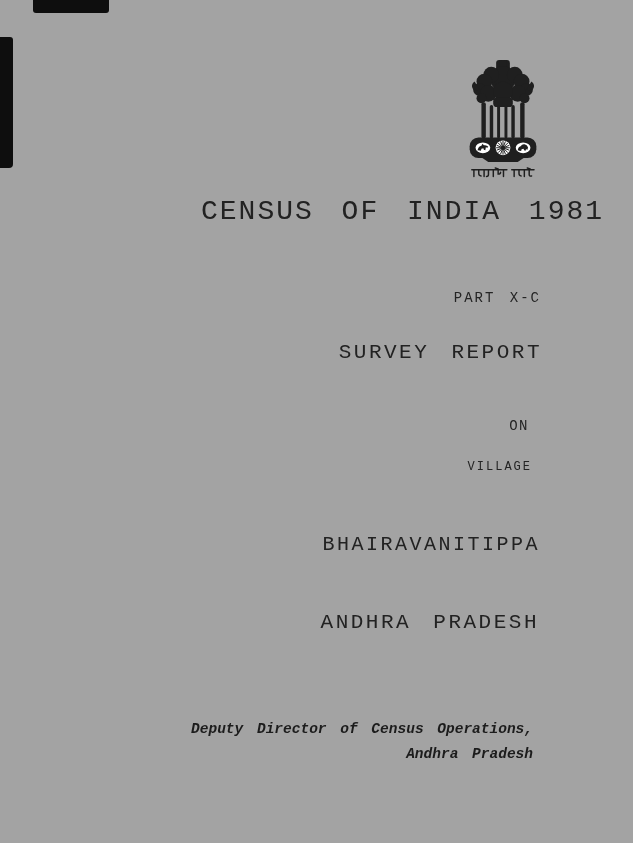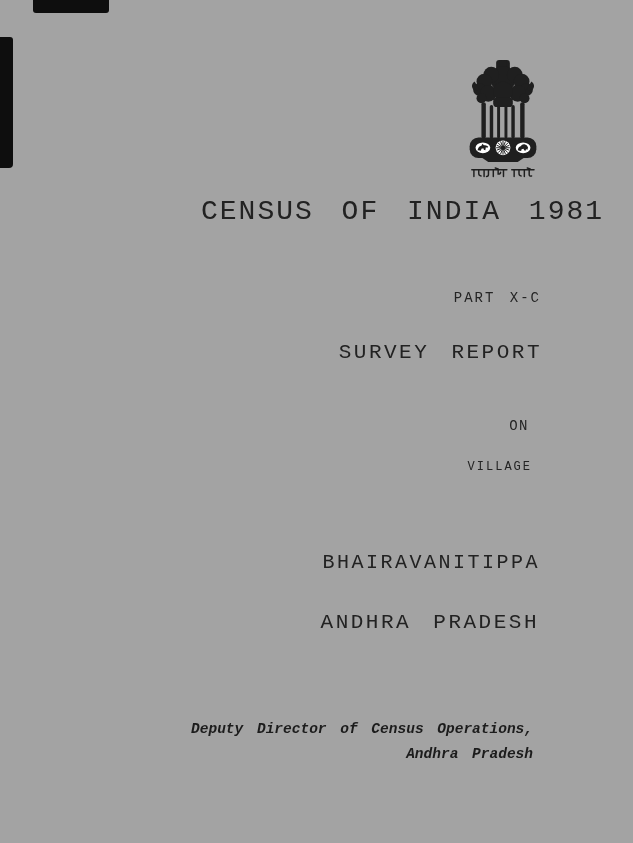--- a/index.html
+++ b/index.html
@@ -24,21 +24,21 @@
 
   .title {
     left: 201px; top: 196px;
     font-size: 28px; letter-spacing: 2px; word-spacing: 9px;
     color: #222222;
   }
   .part   { right: 92px;  top: 290px; font-size: 14px; letter-spacing: 2px;   word-spacing: 4px; }
   .report { right: 91px;  top: 341px; font-size: 21px; letter-spacing: 2.5px; word-spacing: 7px; color:#222222; }
   .on     { right: 104px;  top: 418px; font-size: 14px; letter-spacing: 1.5px; }
   .village-label { right: 101px; top: 460px; font-size: 12px; letter-spacing: 2px; }
-  .village-name  { right: 93px;  top: 533px; font-size: 20px; letter-spacing: 2.5px; color:#222222;margin-top:18px; }
+  .village-name  { right: 93px;  top: 533px; font-size: 20px; letter-spacing: 2.5px; color:#222222; }
   .state-name    { right: 94px;  top: 611px; font-size: 21px; letter-spacing: 2.5px; word-spacing: 7px; color:#222222; }
   .author-name {
     right: 95px; top: 694px;
     font-size: 14px; font-weight: bold; letter-spacing: 0.8px; word-spacing: 4px;
     color: #1c1c1c;
   }
   .author-designation, .author-region {
     font-size: 14.5px; font-weight: bold; font-style: italic; word-spacing: 5px;
     color: #1c1c1c;
     text-align: center;

